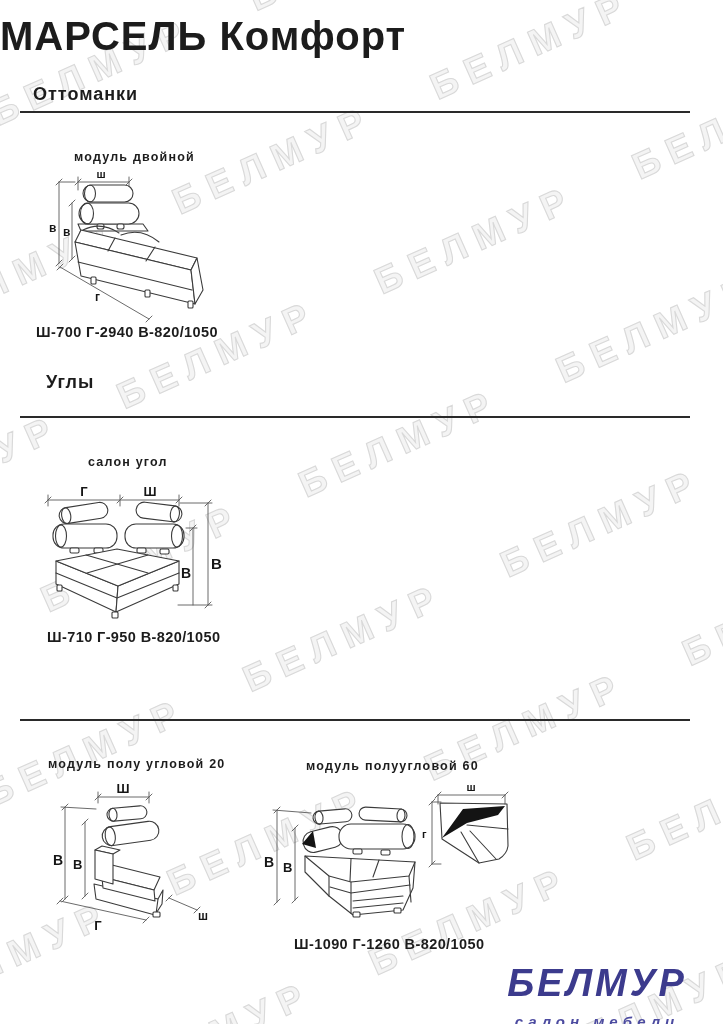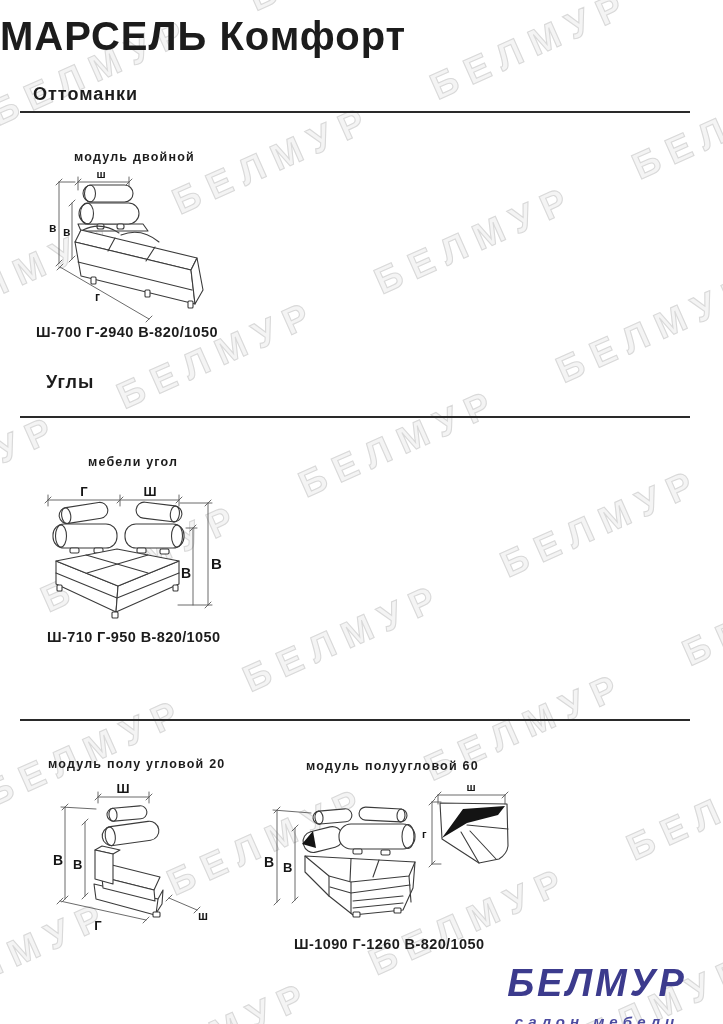--- a/index.html
+++ b/index.html
@@ -125,21 +125,21 @@
       <rect class="ff" x="46" y="111" width="5" height="7" rx="1"></rect>
       <rect class="ff" x="100" y="124" width="5" height="7" rx="1"></rect>
       <rect class="ff" x="143" y="135" width="5" height="7" rx="1"></rect>
     </svg>
 
     <div class="dims" style="left:36px;top:324px">Ш-700 Г-2940 В-820/1050</div>
 
     <div class="section-heading" style="left:46px;top:372px">Углы</div>
     <div class="rule" style="top:416px"></div>
 
-    <div class="module-label" style="left:88px;top:455px">мебели угол</div>
+    <div class="module-label" style="left:88px;top:455px">салон угол</div>
 
     <svg class="drawing" style="left:40px;top:485px" width="185" height="148" viewBox="0 0 185 148">
 
       <line class="dl" x1="8" y1="15" x2="139" y2="15"></line>
       <line class="dl" x1="8" y1="10" x2="8" y2="21"></line>
       <line class="dl" x1="80" y1="10" x2="80" y2="21"></line>
       <line class="dl" x1="139" y1="10" x2="139" y2="21"></line>
       <line class="dl" x1="5" y1="18" x2="11" y2="12"></line>
       <line class="dl" x1="77" y1="18" x2="83" y2="12"></line>
       <line class="dl" x1="136" y1="18" x2="142" y2="12"></line>

